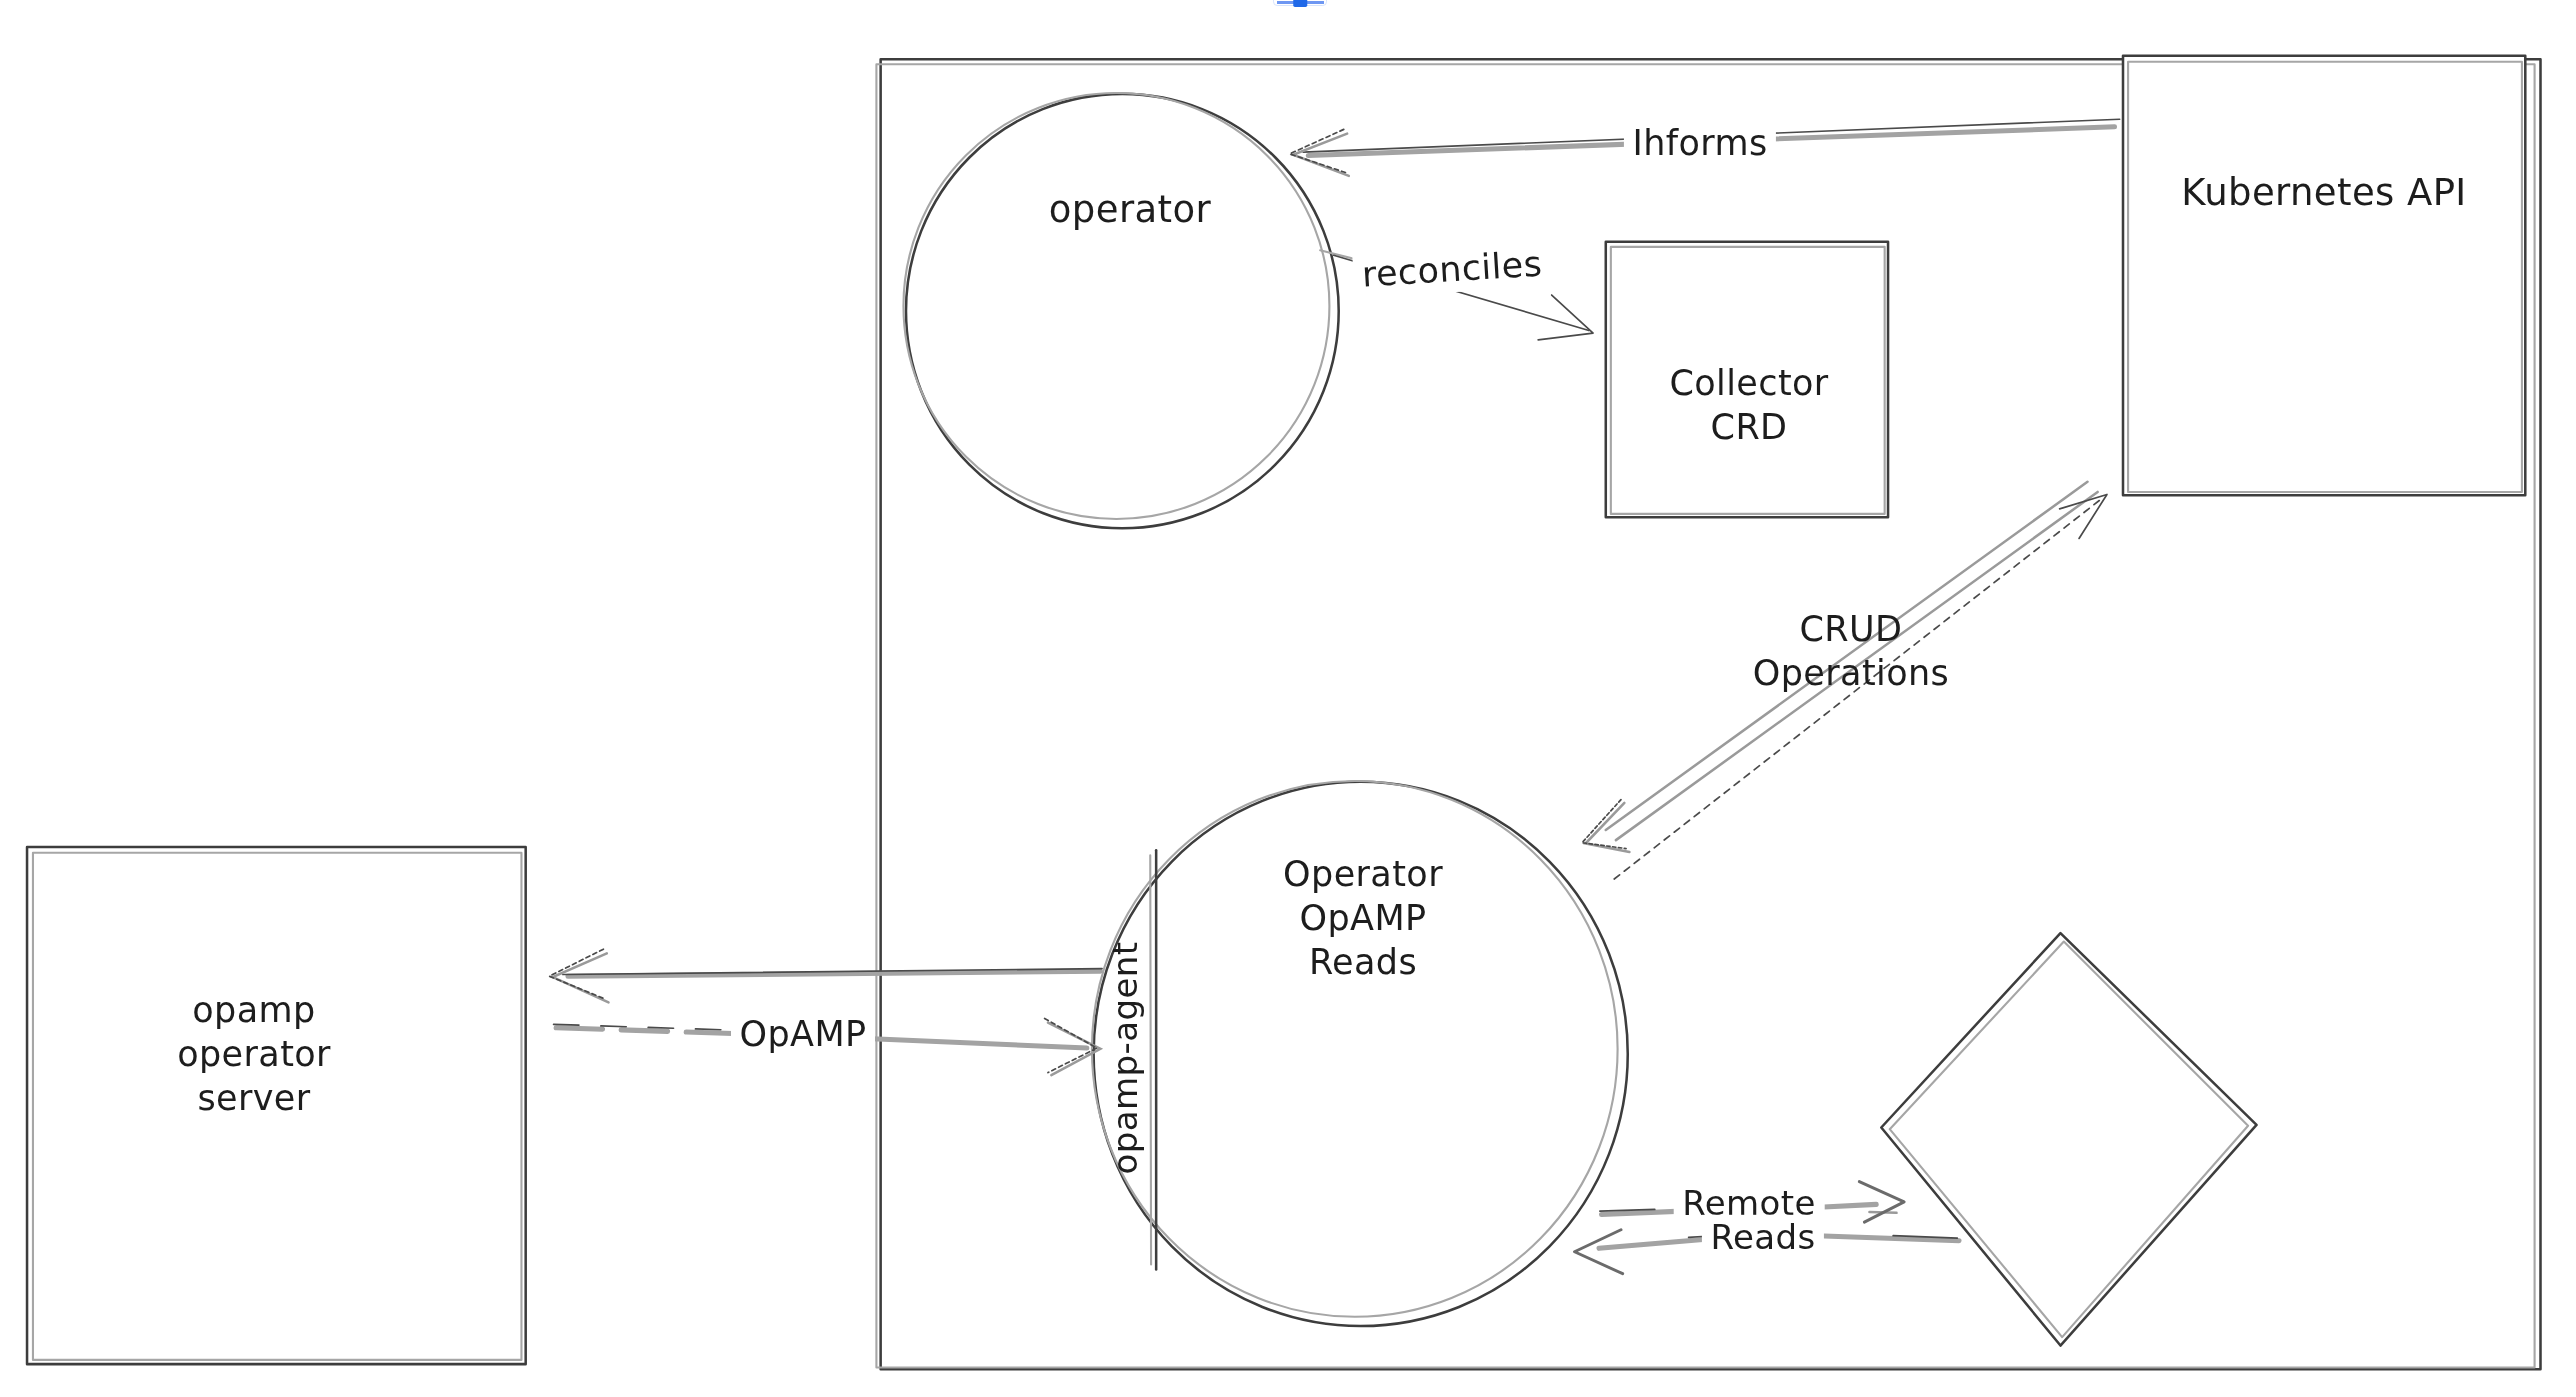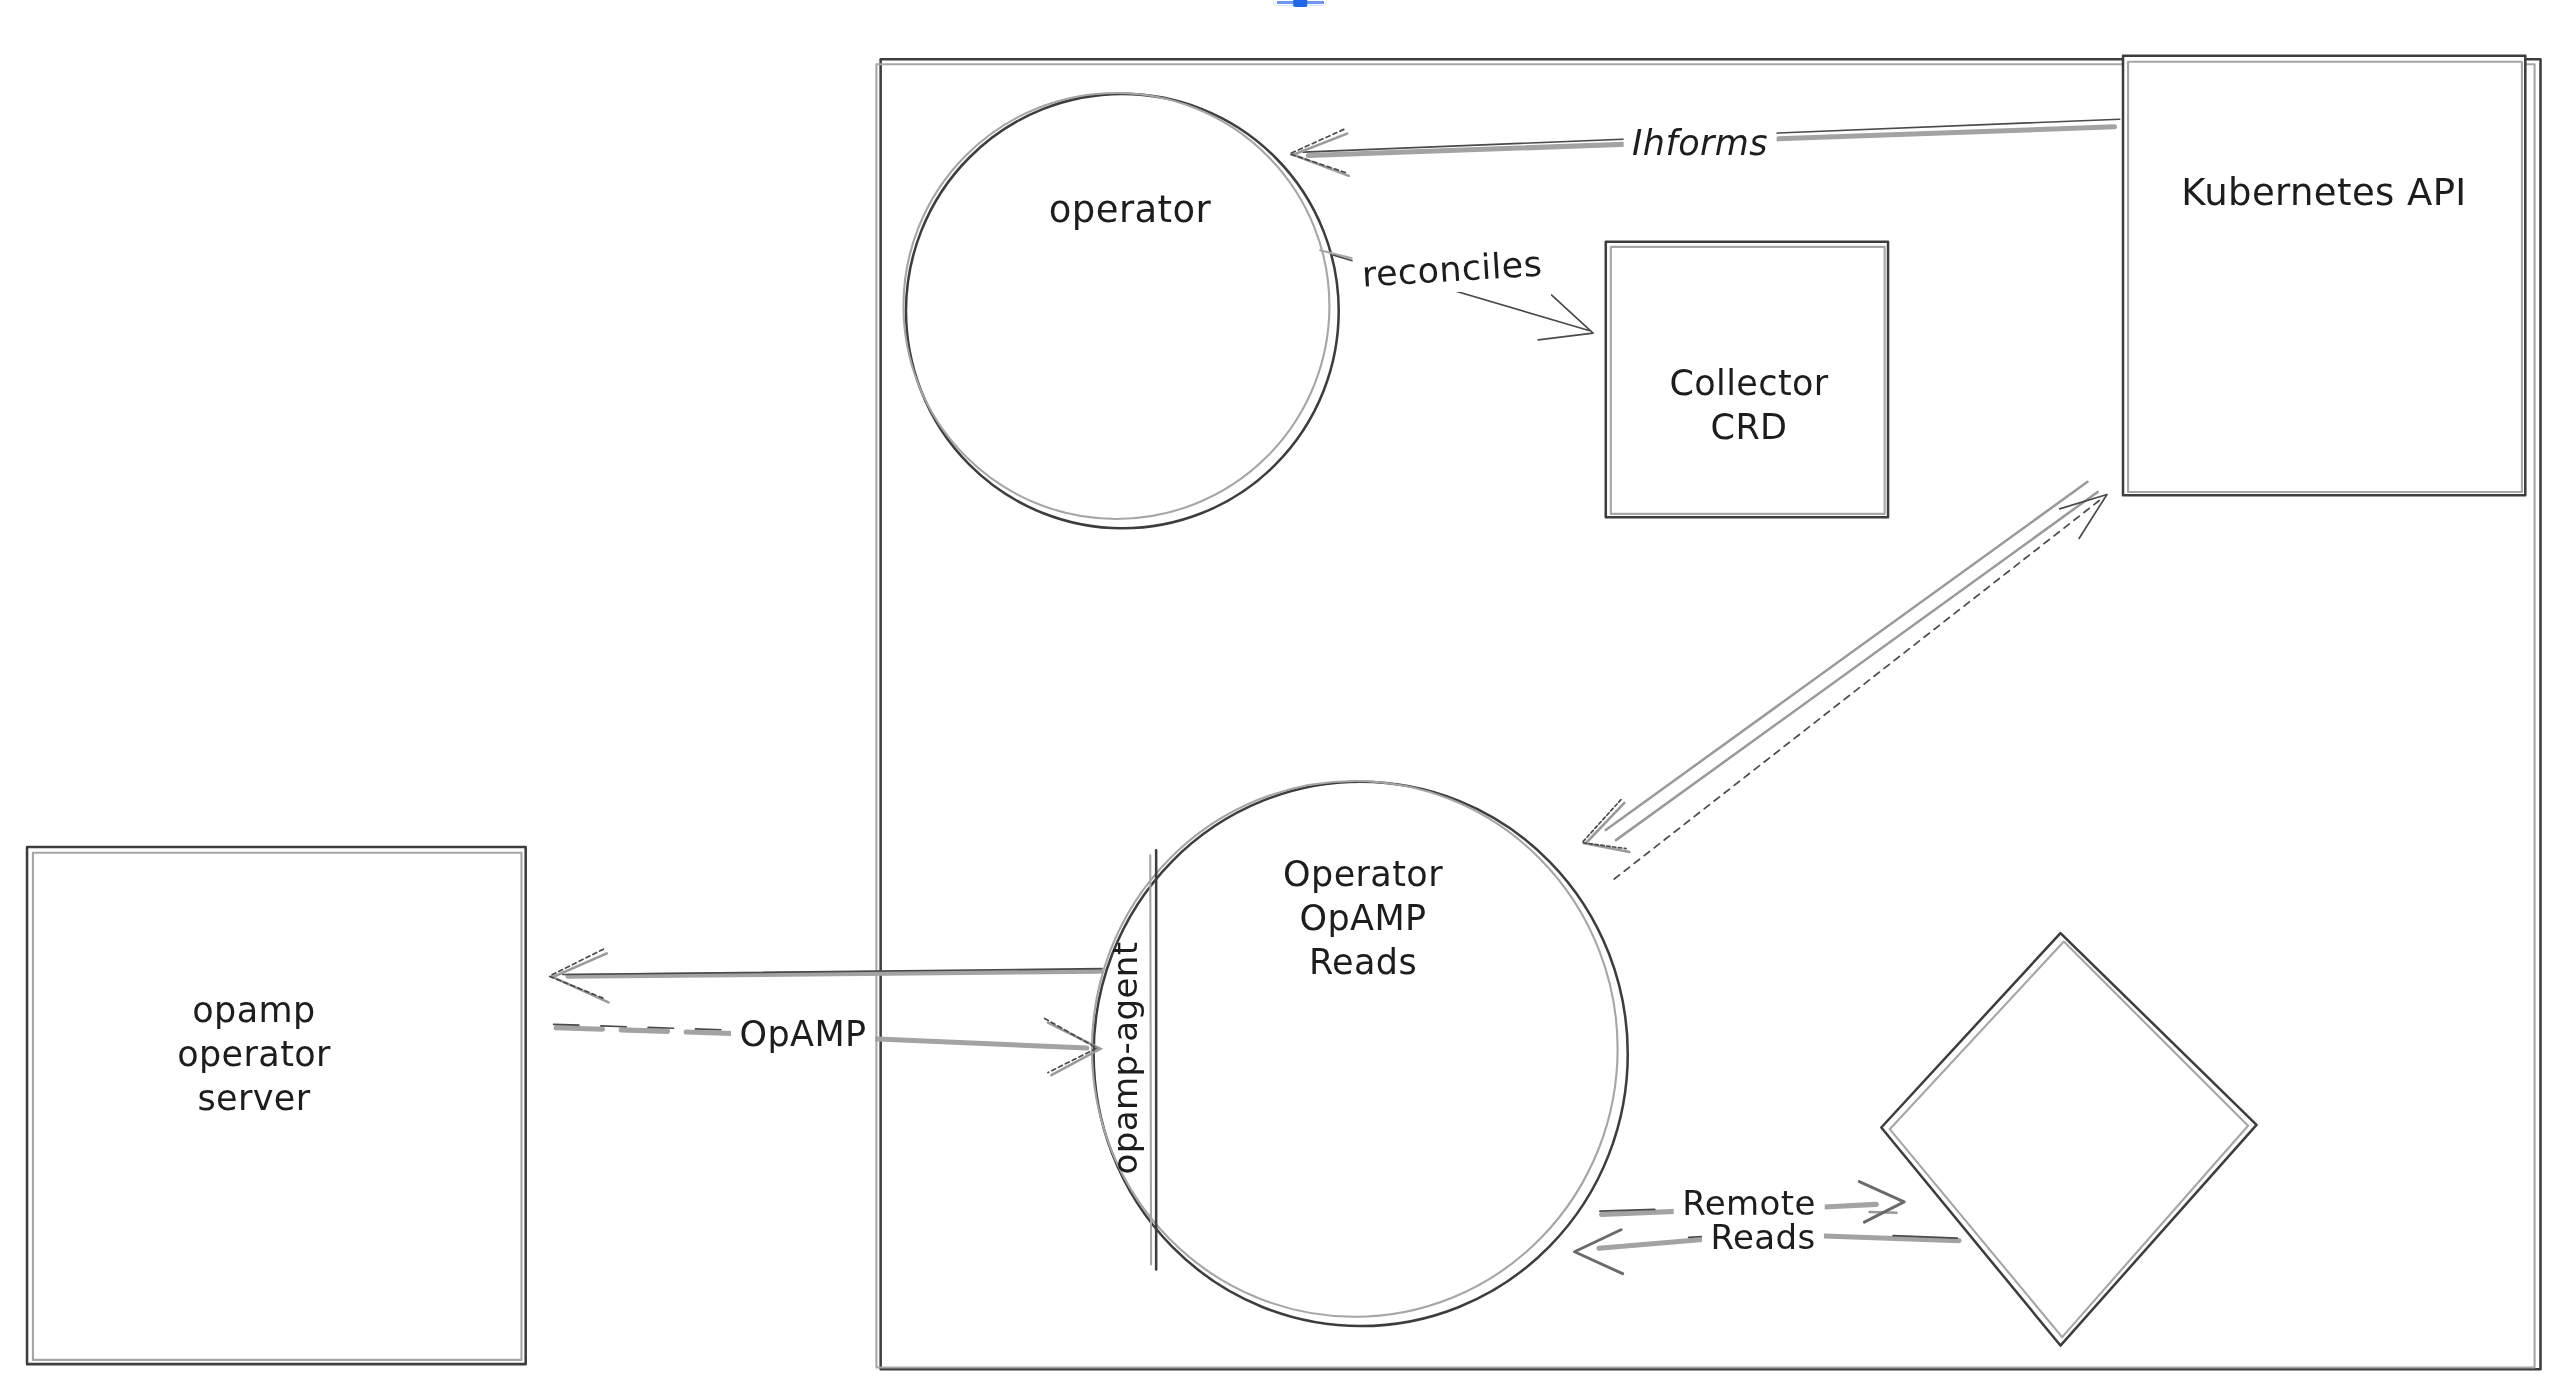--- a/index.html
+++ b/index.html
@@ -147,24 +147,28 @@
 
   <div class="lbl vert" style="left:1125px;top:1058px;">opamp-agent</div>
 
   <div class="lbl" style="left:254px;top:1054px;">
     <div>opamp</div>
     <div>operator</div>
     <div>server</div>
   </div>
 
 
-  <div class="lbl bg" style="left:1700px;top:143px;font-style:italic;">Ihforms</div>
+  <div class="lbl bg" style="left:1700px;top:143px;">Ihforms</div>
 
   <div class="lbl bg tilt" style="left:1452px;top:269px;">reconciles</div>
 
+  <div class="lbl" style="left:1851px;top:651px;">
+    <div>CRUD</div>
+    <div>Operations</div>
+  </div>
 
   <div class="lbl bg" style="left:803px;top:1034px;">OpAMP</div>
 
   <div class="lbl bg sm" style="left:1749px;top:1203px;">Remote</div>
 
   <div class="lbl bg sm" style="left:1763px;top:1237px;">Reads</div>
 
   <div class="blue-widget">
     <div class="line"></div>
     <div class="handle"></div>

